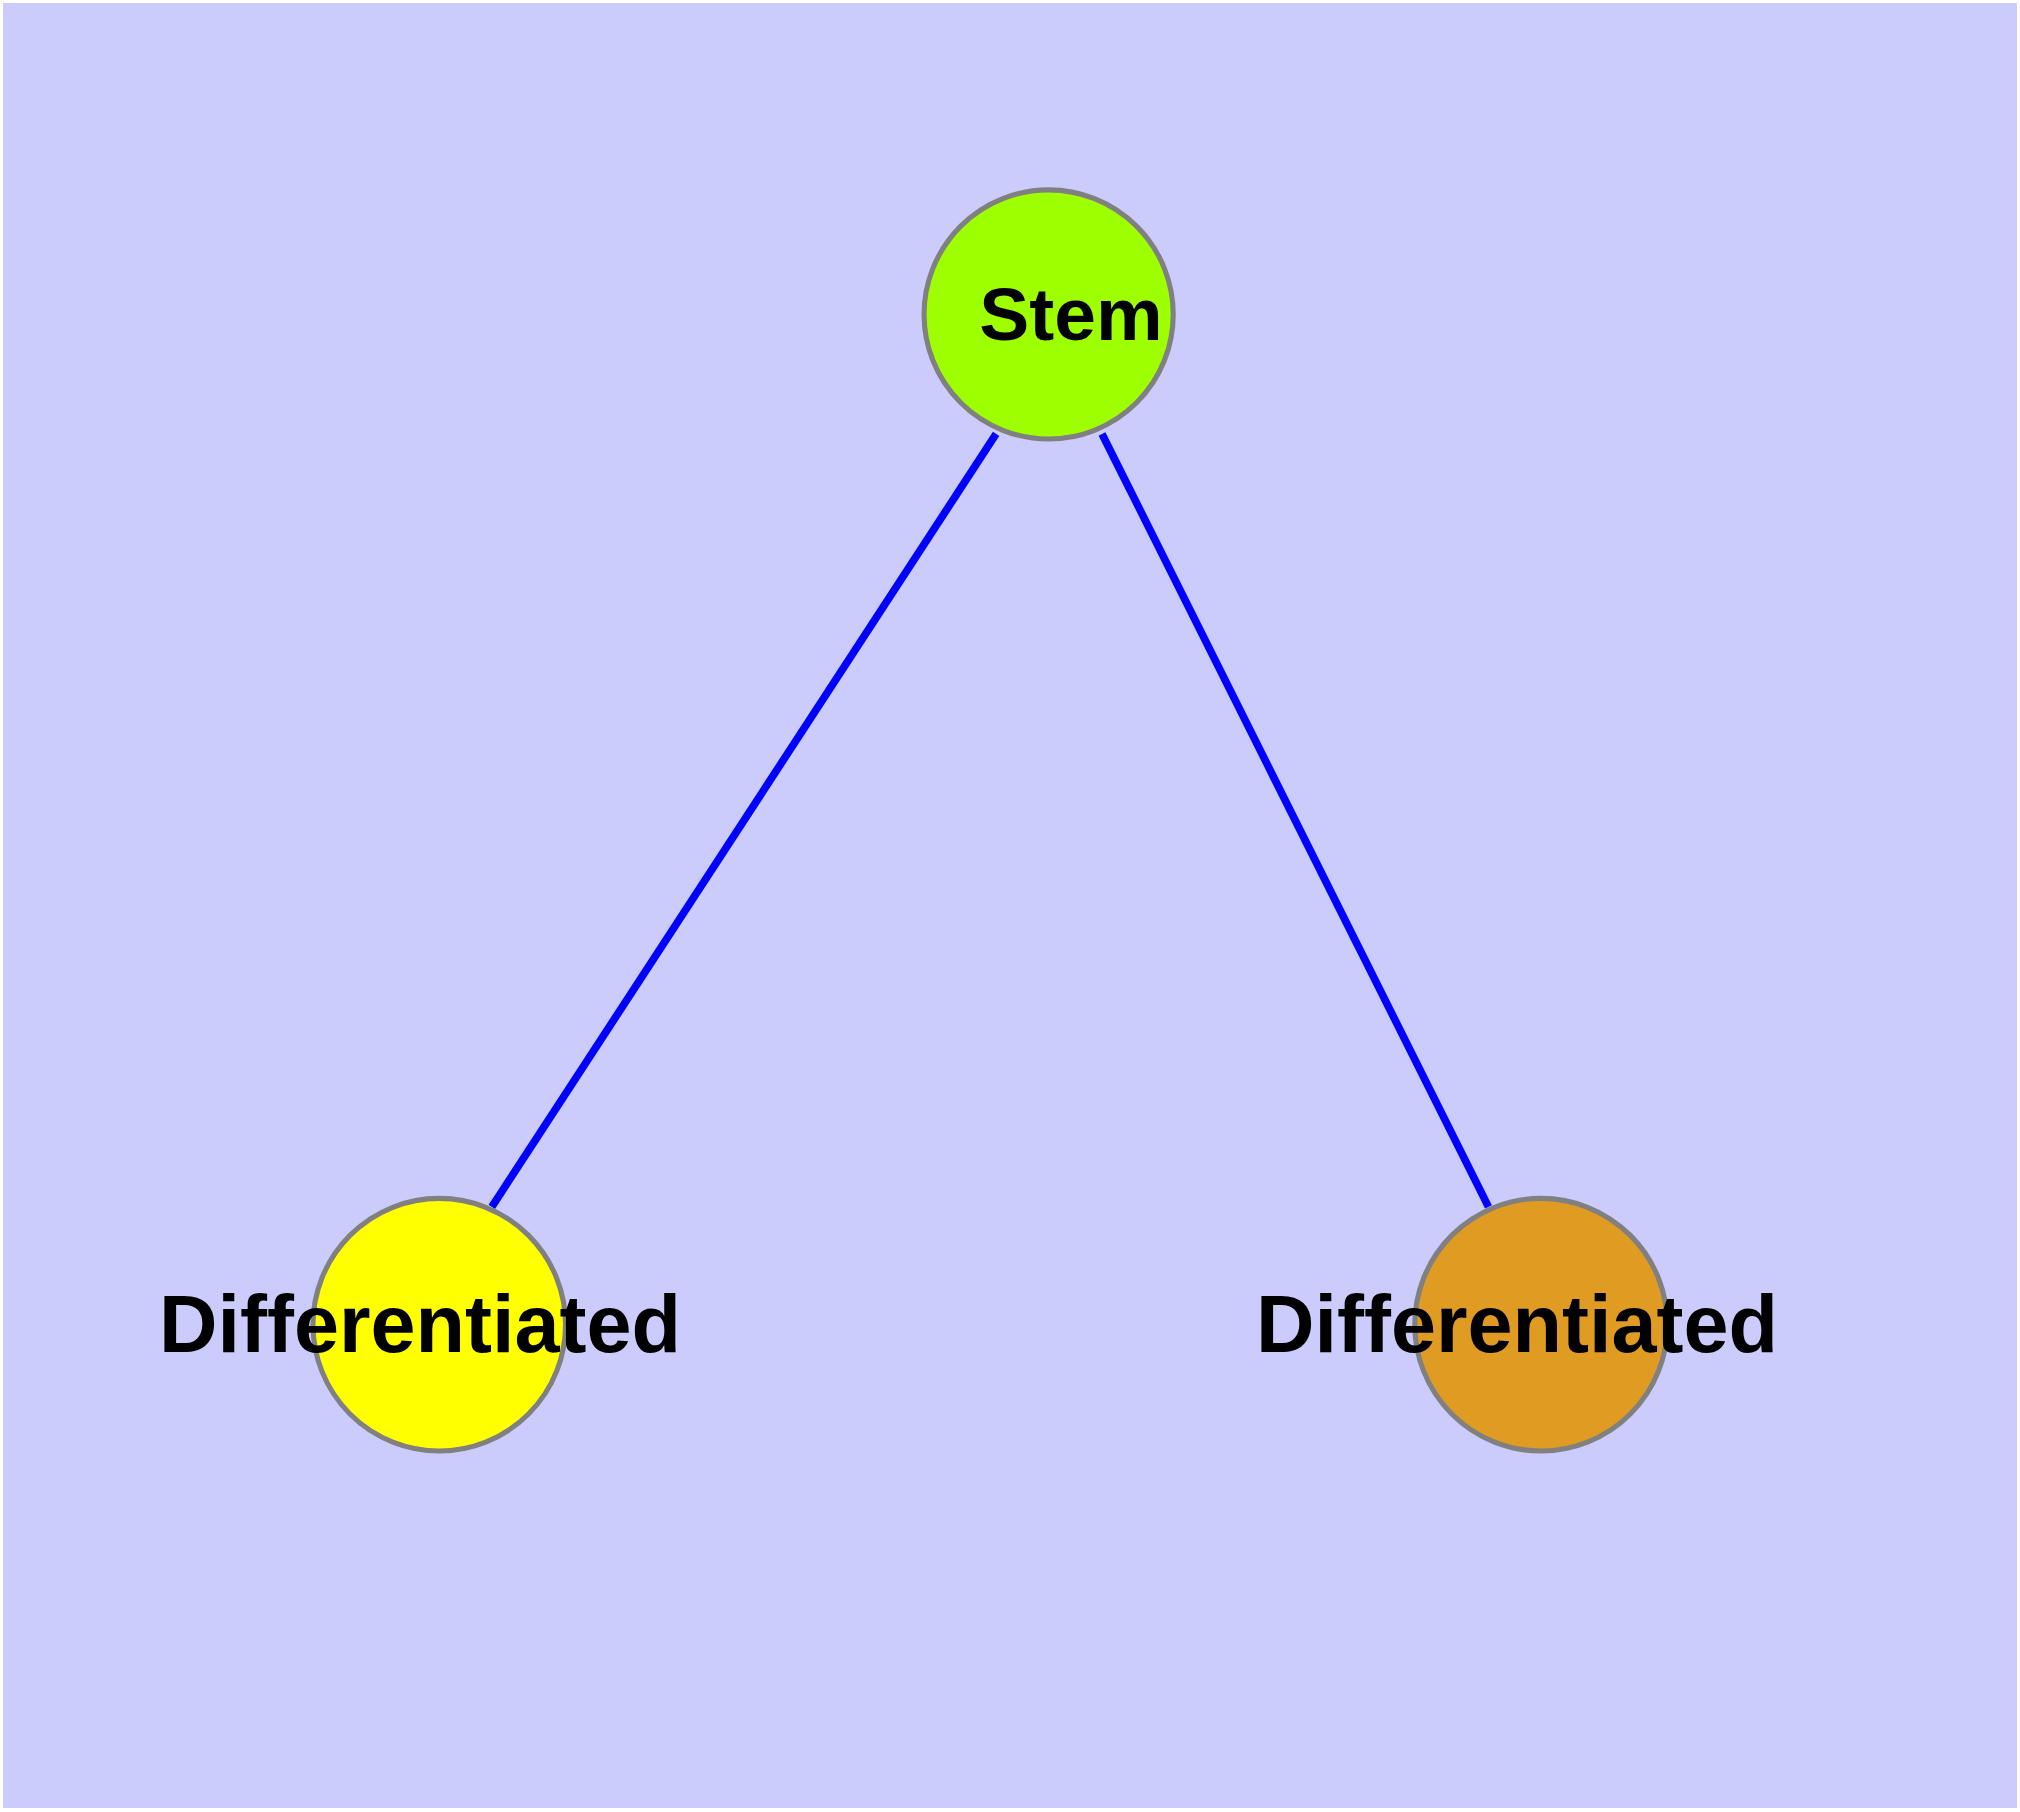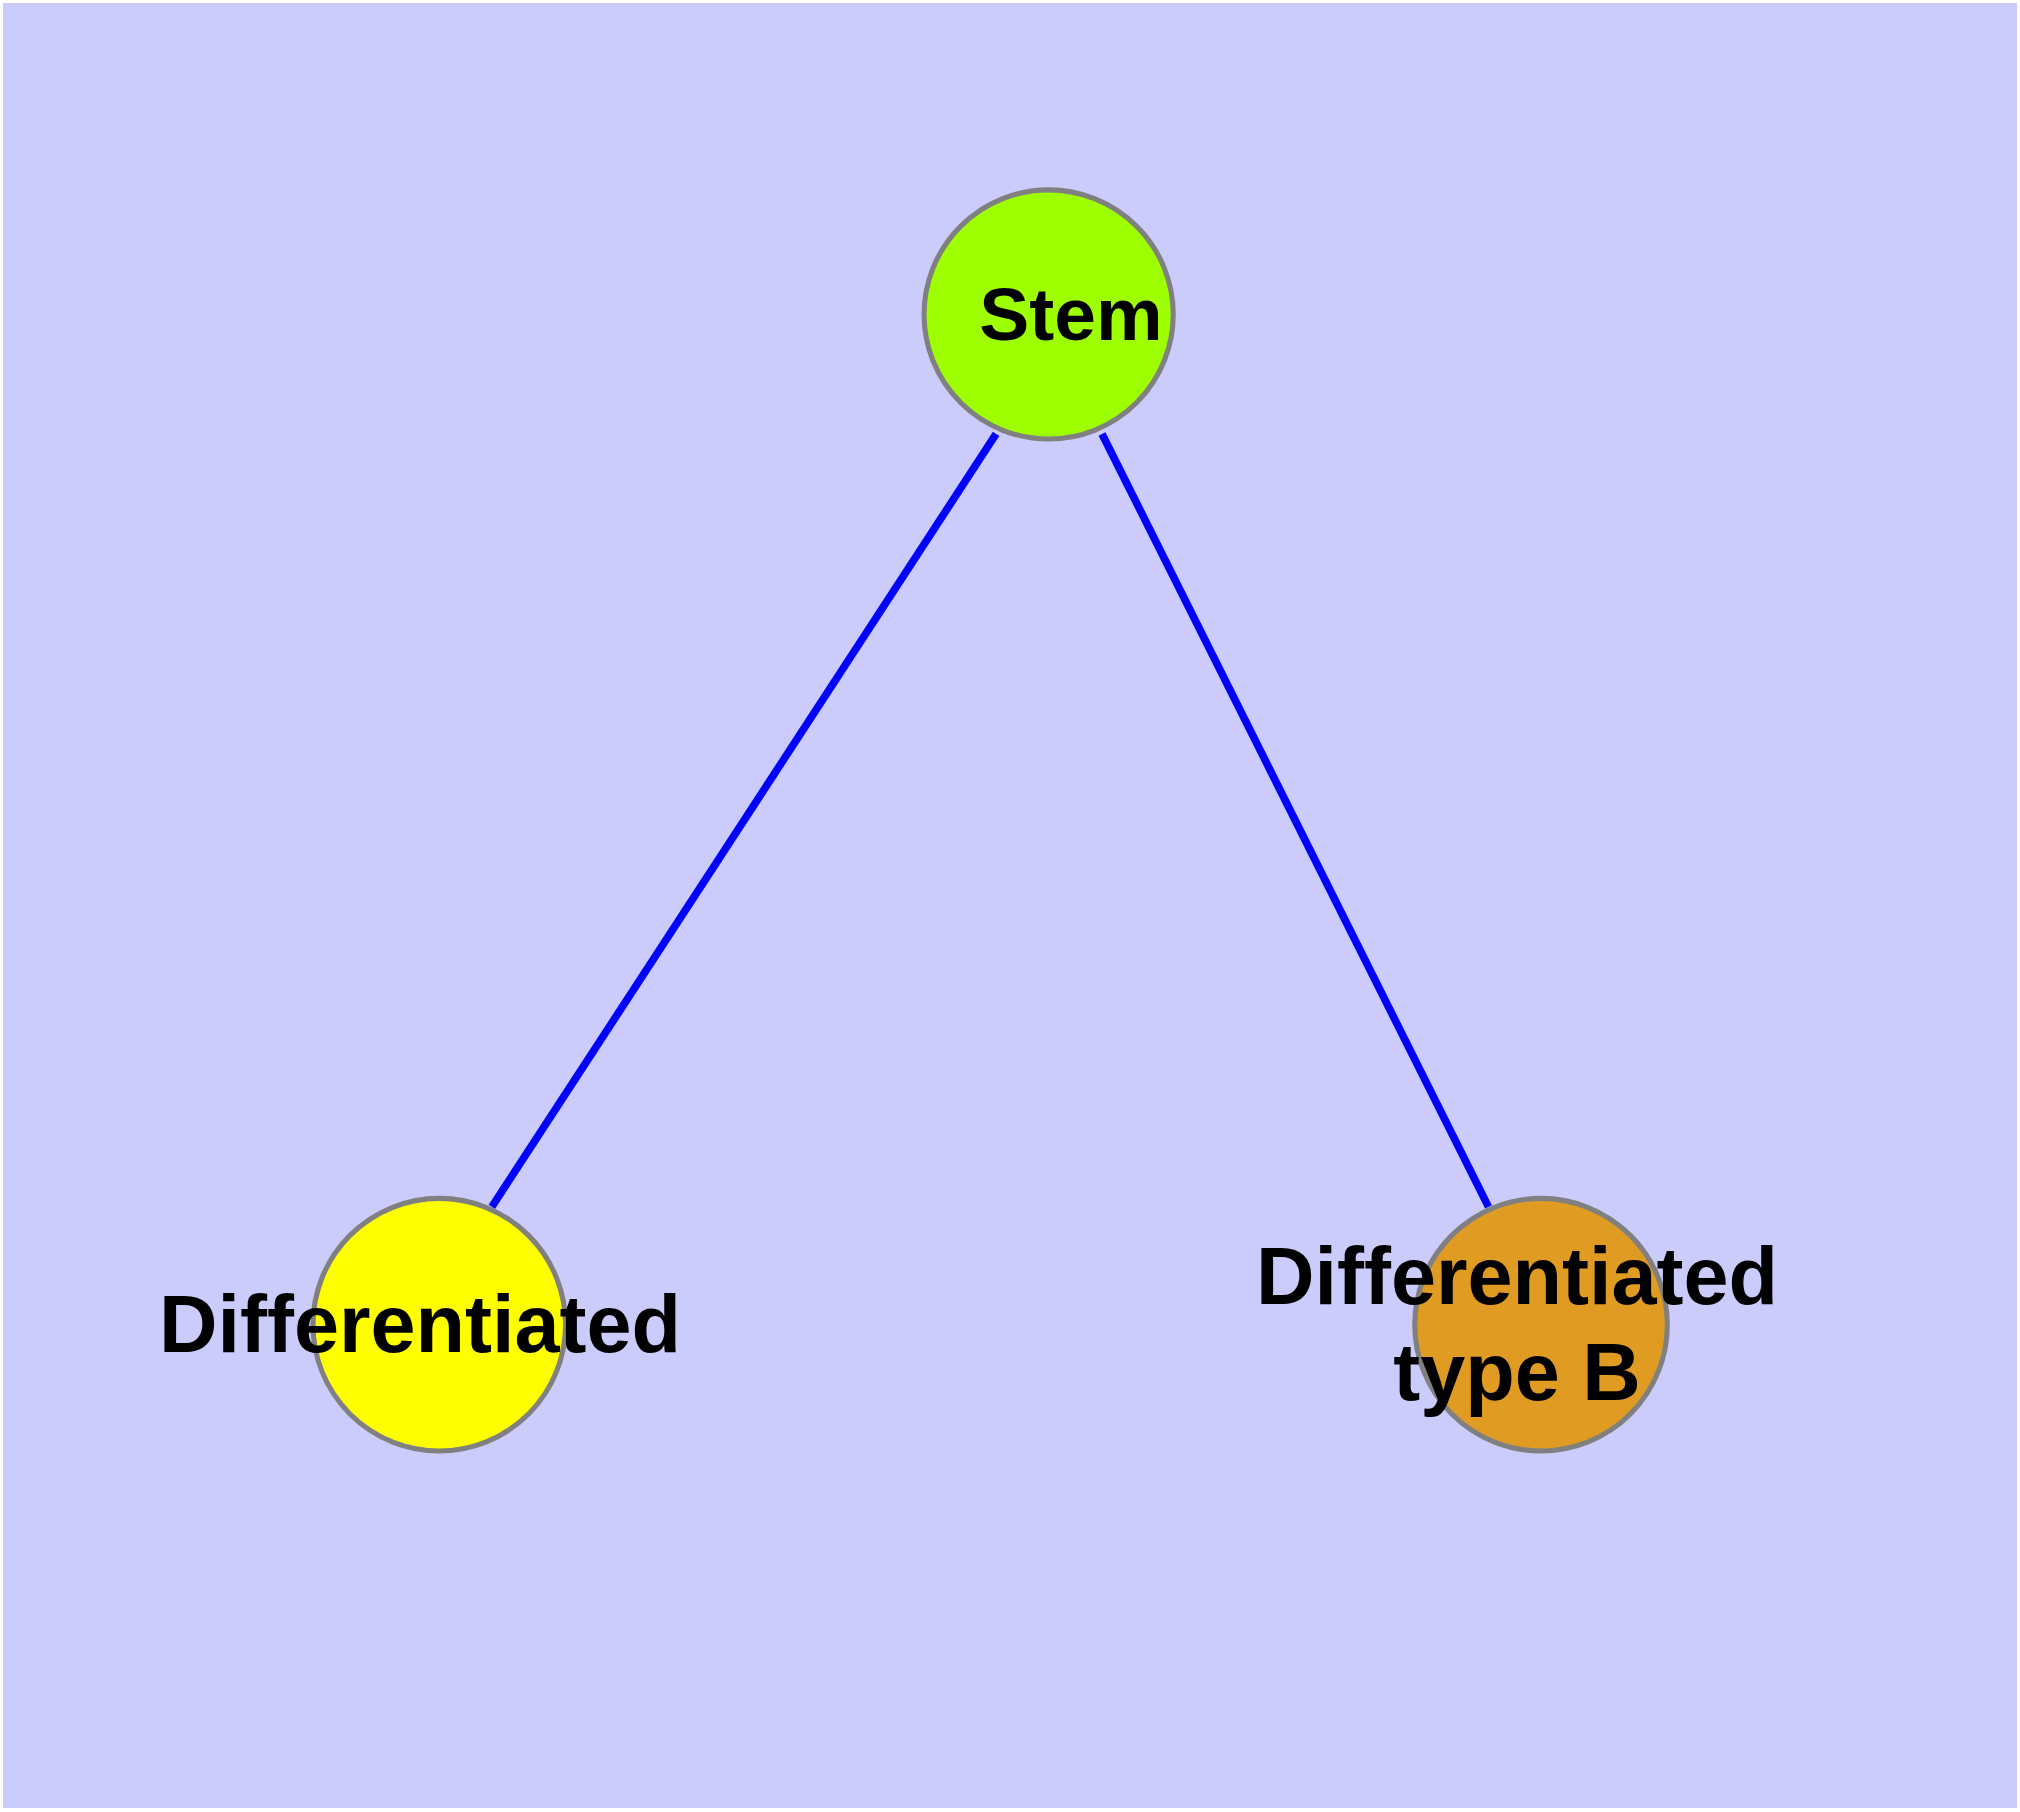--- a/index.html
+++ b/index.html
@@ -94,16 +94,16 @@
       <circle class="node-circle" cx="1237" cy="371" r="147" fill="#9eff00"></circle>
       <circle class="node-circle" cx="518" cy="1563" r="149" fill="#ffff00"></circle>
       <circle class="node-circle" cx="1818" cy="1563" r="149" fill="#e09b22"></circle>
     </g>
   </svg>
 
   <div class="node-label" id="label-stem"><span>Stem</span></div>
 
   <div class="node-label" id="label-diff-a"><span>Differentiated</span><br></div>
 
-  <div class="node-label" id="label-diff-b"><span>Differentiated</span><br><span>type B</span></div>
+  <div class="node-label" id="label-diff-b"><span>Differentiated</span><br></div>
 
 </div>
 
 
 </body></html>

